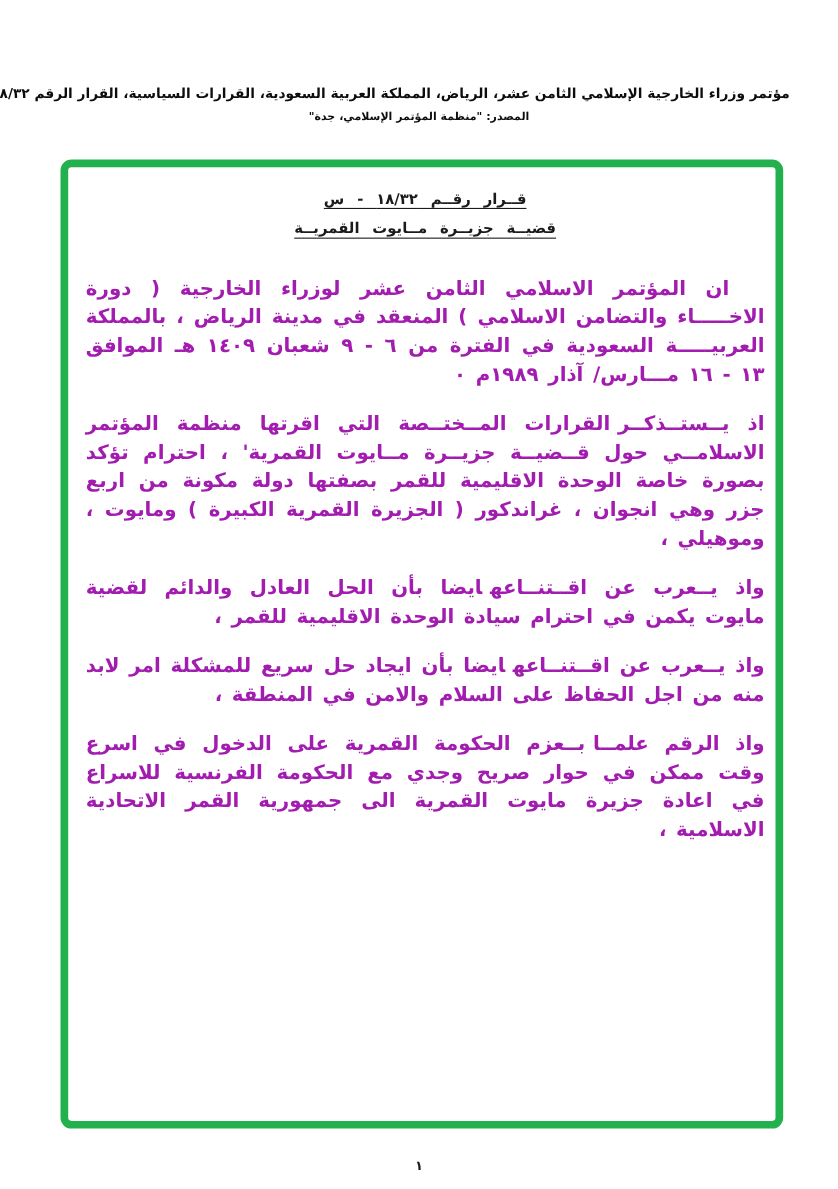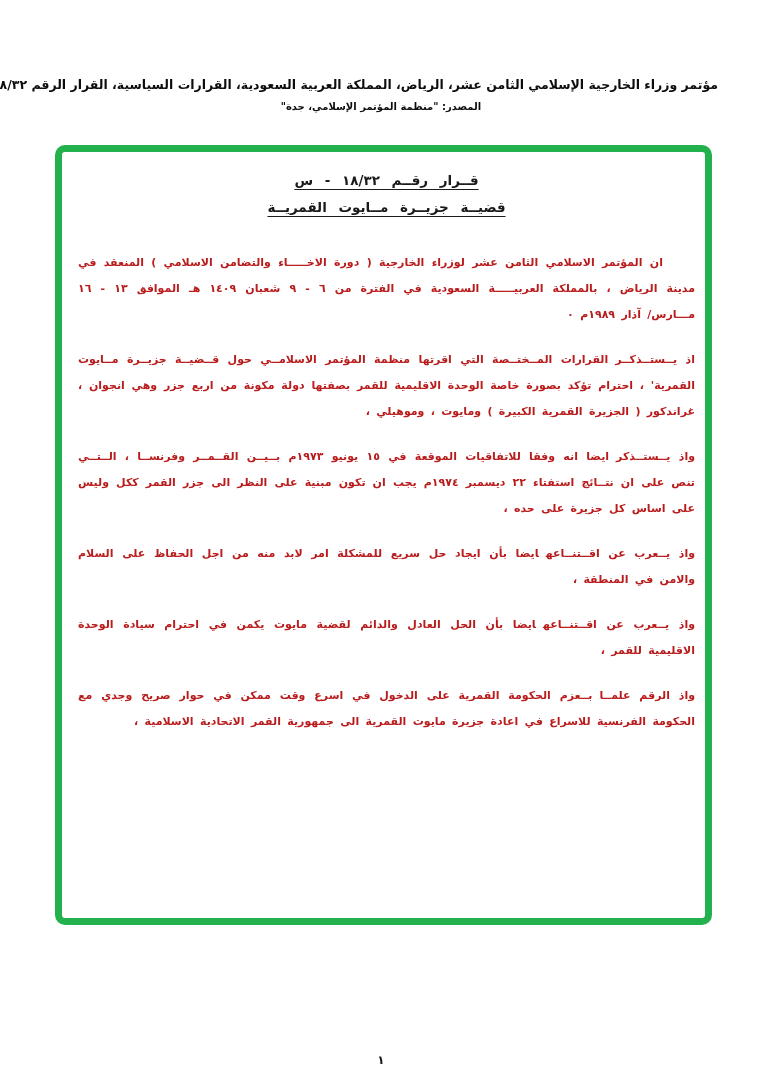--- a/index.html
+++ b/index.html
@@ -40,21 +40,21 @@
     font-weight: bold;
     color: #0d0d0d;
   }
 
   
   .frame {
     position: absolute;
     left: 55px;
     top: 145px;
     width: 657px;
-    height: 780px;
+    height: 881px;
     border: 7px solid #22b14c;
     border-radius: 10px;
     box-sizing: border-box;
     background: #ffffff;
   }
 
   .doc {
     position: absolute;
     top: 14px;
     right: 10px;
@@ -75,27 +75,27 @@
     text-decoration: underline;
     text-underline-offset: 4px;
     text-decoration-thickness: 1px;
     word-spacing: 7px;
     letter-spacing: 0.5px;
     color: #1b1b1b;
   }
   .title-row { line-height: 27px; height: 27px; }
 
   .para {
-    font-size: 11px;
+    font-size: 18px;
     font-weight: bold;
     line-height: 26px;
     text-align: justify;
     margin: 0 0 19px 0;
     word-spacing: 2.5px;
-    color: #b91c1c;
+    color: #a21caf;
   }
   .para .lead {
     text-underline-offset: 4px;
     text-decoration-thickness: 1px;
     margin-left: 7px;
   }
   .para.first-indent { text-indent: 32px; }
 
   .page-num {
     position: absolute;
@@ -119,25 +119,24 @@
 
     <div class="title-block">
       <div class="title-row"><span class="title-line">قــرار رقــم ١٨/٣٢ - س</span></div>
       <div class="title-row"><span class="title-line">قضيــة جزيــرة مــايوت القمريــة</span></div>
     </div>
 
     <p class="para first-indent"><span>ان المؤتمر الاسلامي الثامن عشر لوزراء الخارجية ( دورة الاخـــــاء والتضامن الاسلامي ) المنعقد في مدينة الرياض ، بالمملكة العربيـــــة السعودية في الفترة من ٦ - ٩ شعبان ١٤٠٩ هـ الموافق ١٣ - ١٦ مـــارس/ آذار ١٩٨٩م ٠</span></p>
 
     <p class="para"><span class="lead">اذ يــستــذكــر</span><span>القرارات المــختــصة التي اقرتها منظمة المؤتمر الاسلامــي حول قــضيــة جزيــرة مــايوت القمرية' ، احترام تؤكد بصورة خاصة الوحدة الاقليمية للقمر بصفتها دولة مكونة من اربع جزر وهي انجوان ، غراندكور ( الجزيرة القمرية الكبيرة ) ومايوت ، وموهيلي ،</span></p>
 
-    <p class="para"><span class="lead">واذ يــستــذكر</span><span>ايضا انه وفقا للاتفاقيات الموقعة في ١٥ يونيو ١٩٧٣م بــيــن القــمــر وفرنســا ، الــتــي تنص على ان نتــائج استفتاء ٢٢ ديسمبر ١٩٧٤م يجب ان تكون مبنية على النظر الى جزر القمر ككل وليس على اساس كل جزيرة على حده ،</span></p>
 
 
+    <p class="para"><span class="lead">واذ يــعرب عن اقــتنــاعه</span><span>ايضا بأن الحل العادل والدائم لقضية مايوت يكمن في احترام سيادة الوحدة الاقليمية للقمر ،</span></p>
+
     <p class="para"><span class="lead">واذ يــعرب عن اقــتنــاعه</span><span>ايضا بأن ايجاد حل سريع للمشكلة امر لابد منه من اجل الحفاظ على السلام والامن في المنطقة ،</span></p>
-
-    <p class="para"><span class="lead">واذ يــعرب عن اقــتنــاعه</span><span>ايضا بأن الحل العادل والدائم لقضية مايوت يكمن في احترام سيادة الوحدة الاقليمية للقمر ،</span></p>
 
     <p class="para"><span class="lead">واذ الرقم علمــا</span><span>بــعزم الحكومة القمرية على الدخول في اسرع وقت ممكن في حوار صريح وجدي مع الحكومة الفرنسية للاسراع في اعادة جزيرة مايوت القمرية الى جمهورية القمر الاتحادية الاسلامية ،</span></p>
 
   </div>
 </div>
 
 <div class="page-num">١</div>
 
 </body></html>

